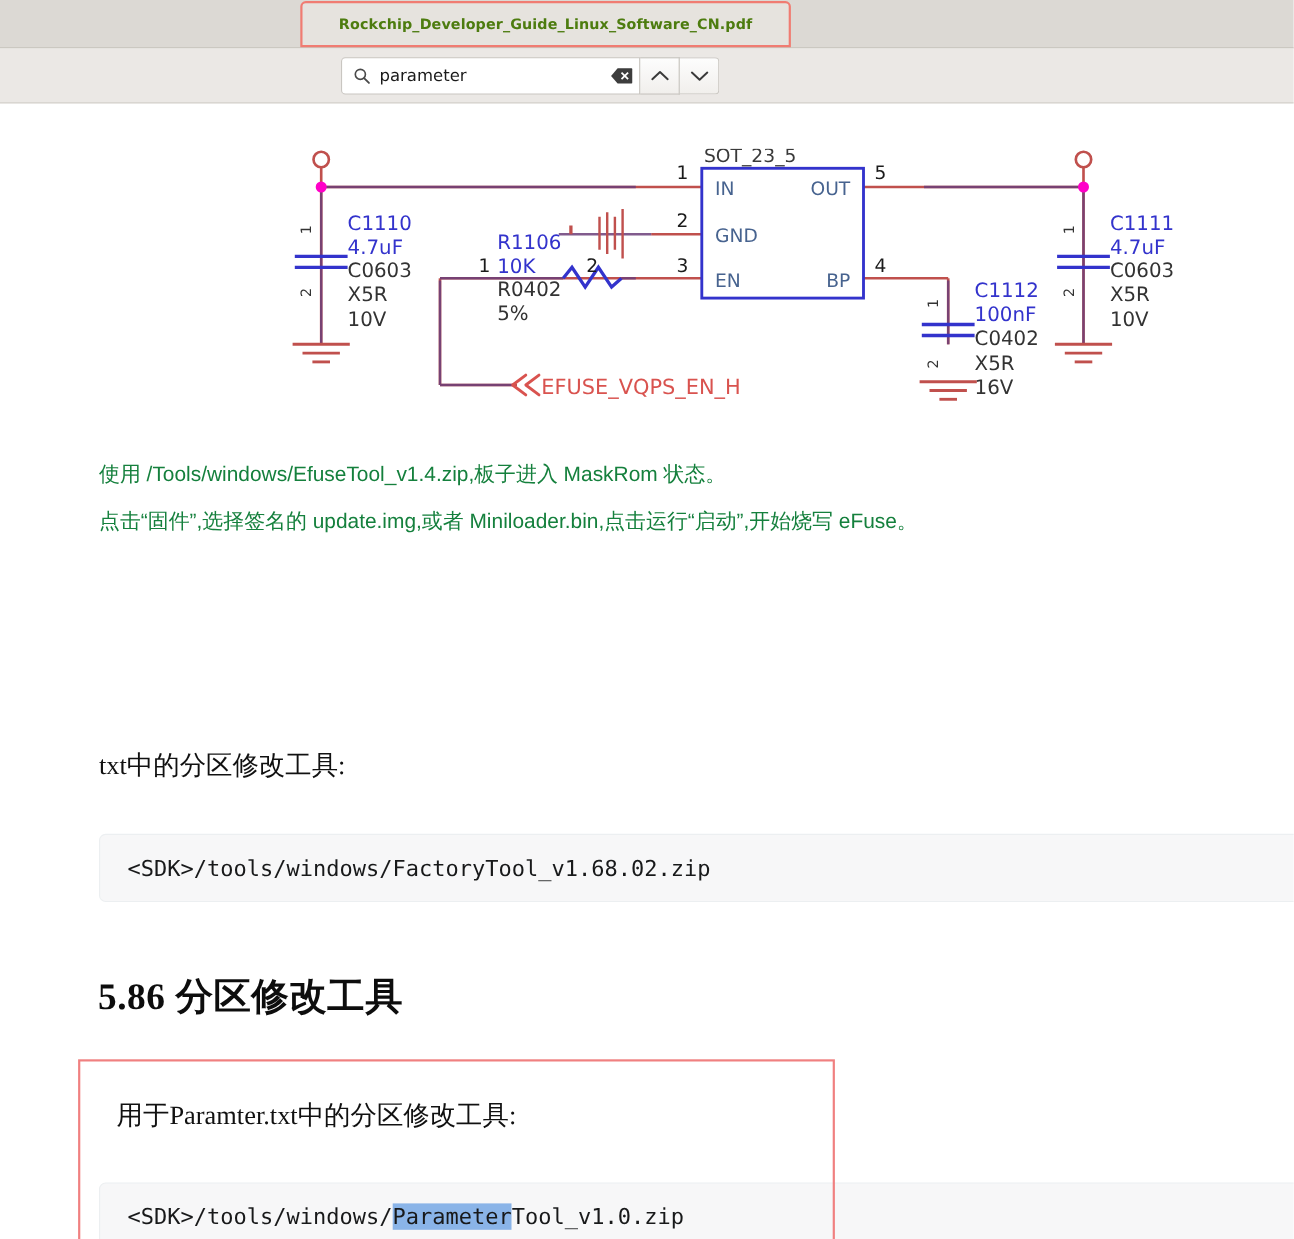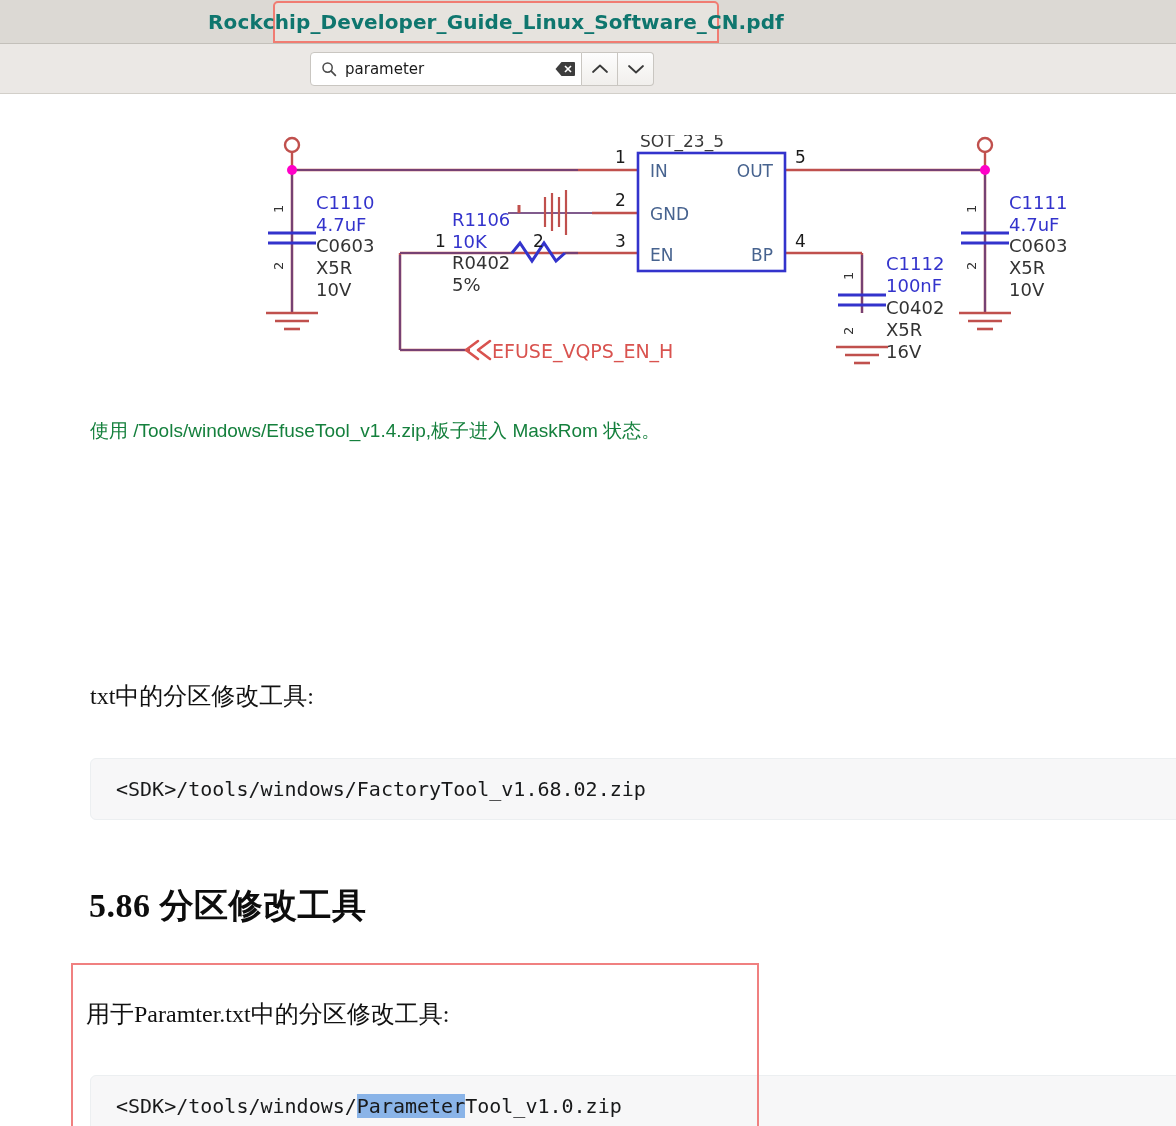--- a/index.html
+++ b/index.html
@@ -20,21 +20,21 @@
   .tab {
     position: absolute; left: 273px; top: 1px;
     width: 446px; height: 42px;
     background: #e6e3de;
     border: 2px solid #f07c72;
     border-radius: 5px 5px 0 0;
     display: flex; align-items: center; justify-content: center;
   }
   .tab-label {
     font-family: "DejaVu Sans", sans-serif;
-    font-size: 20px; font-weight: bold; color: #0f766e;
+    font-size: 13px; font-weight: bold; color: #4d7c0f;
     letter-spacing: 0.1px;
     white-space: nowrap;
   }
 
   
   .findbar {
     position: absolute; left: 0; top: 44px; width: 1176px; height: 50px;
     background: #ebe8e5;
     border-bottom: 1px solid #d2cfc9;
   }
@@ -104,21 +104,21 @@
   .h311 { left: 89px; top: 430px; }
   .h312 { left: 89px; top: 748px; }
 
   .para-sm {
     position: absolute;
     font-family: "Liberation Serif", serif;
     font-size: 24px; color: #111111;
     white-space: nowrap;
   }
   .ps1 { left: 90px; top: 545px; }
-  .ps2 { left: 86px; top: 863px; }
+  .ps2 { left: 106px; top: 863px; }
 
   
   .codeblock {
     position: absolute;
     background: #f7f7f8;
     border: 1px solid #eceff1;
     border-radius: 6px;
     display: flex; align-items: center;
     padding-left: 25px;
   }
@@ -316,20 +316,21 @@
       <g>
         <polyline points="478,206 466,215 478,224" fill="none" stroke="#d9534f" stroke-width="2.6" stroke-linecap="round" stroke-linejoin="round"></polyline>
         <polyline points="490,206 478,215 490,224" fill="none" stroke="#d9534f" stroke-width="2.6" stroke-linecap="round" stroke-linejoin="round"></polyline>
         <text x="492" y="223" font-family="'DejaVu Sans',sans-serif" font-size="19" fill="#d9534f">EFUSE_VQPS_EN_H</text>
       </g>
 
     </svg>
   </div>
 
   <div class="para p1">使用 /Tools/windows/EfuseTool_v1.4.zip,板子进入 MaskRom 状态。</div>
+  <div class="para p2">点击“固件”,选择签名的 update.img,或者 Miniloader.bin,点击运行“启动”,开始烧写 eFuse。</div>
 
   <div class="para-sm ps1">txt中的分区修改工具:</div>
   <div class="codeblock cb1">
     <span class="code">&lt;SDK&gt;/tools/windows/FactoryTool_v1.68.02.zip</span>
   </div>
 
   <div class="heading h312">5.86 分区修改工具</div>
   <div class="para-sm ps2">用于Paramter.txt中的分区修改工具:</div>
   <div class="codeblock cb2">
     <span class="code"><span>&lt;SDK&gt;/tools/windows/</span><span class="hl">Parameter</span><span>Tool_v1.0.zip</span></span>

